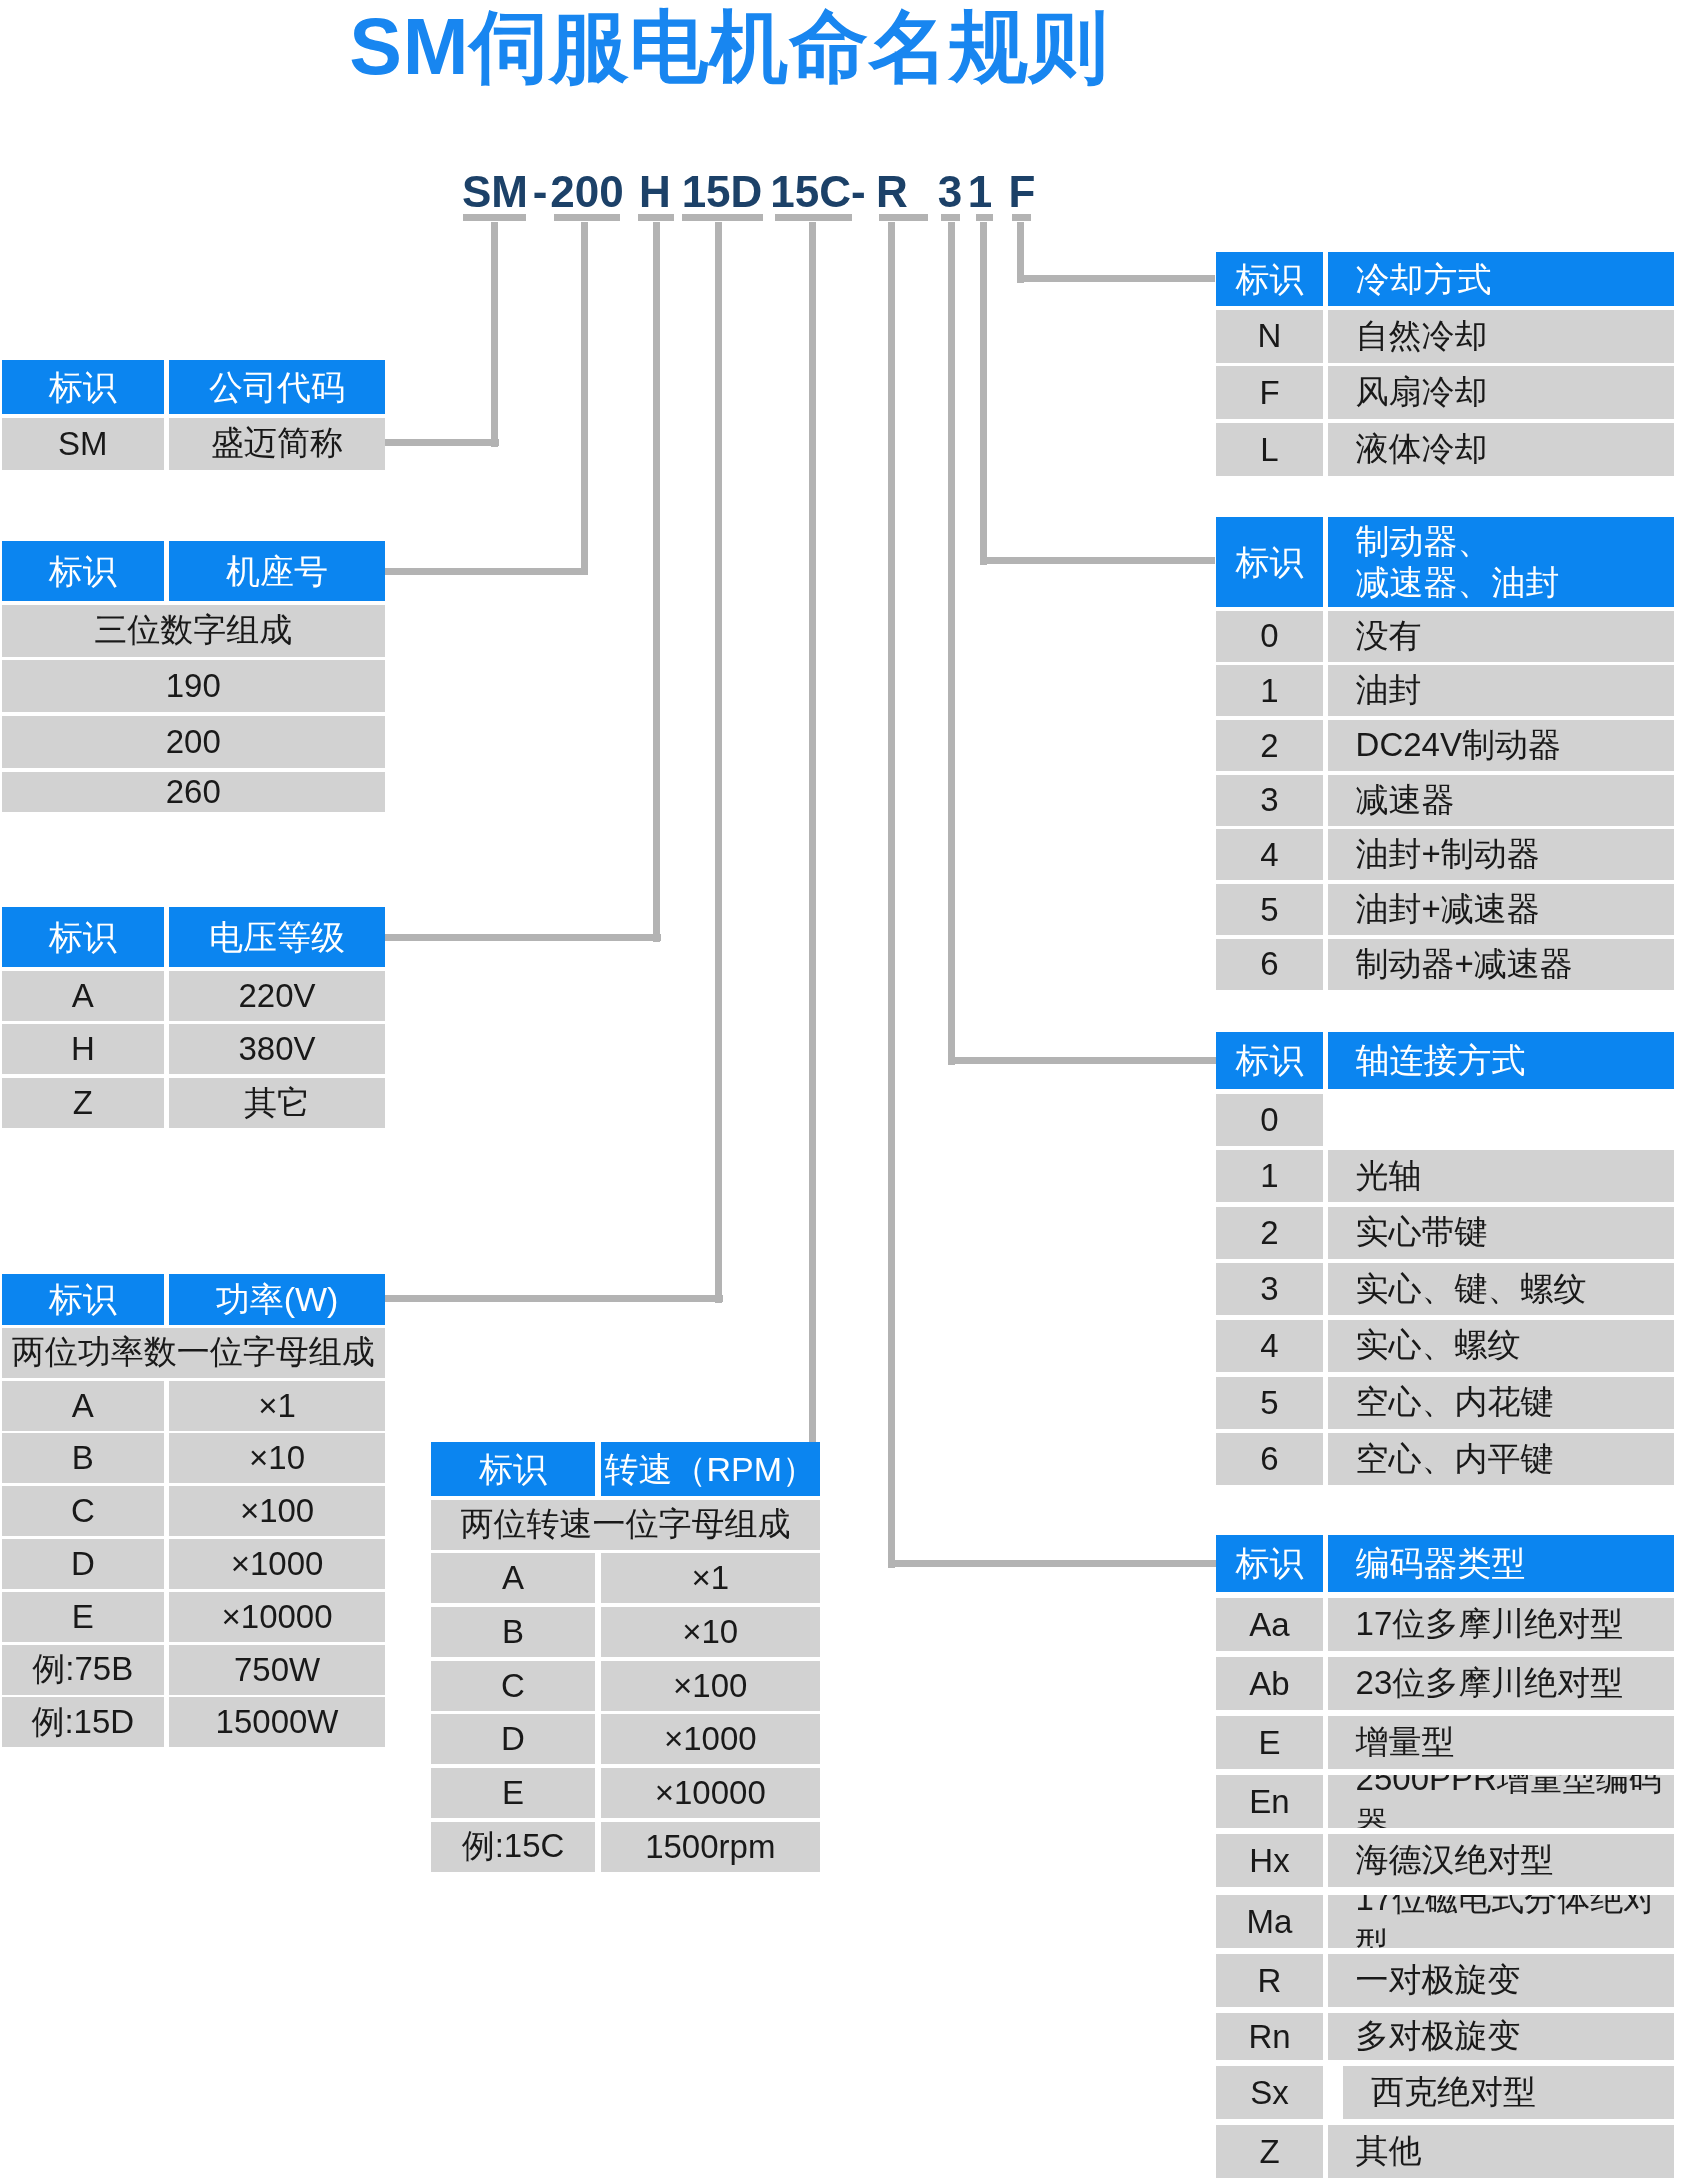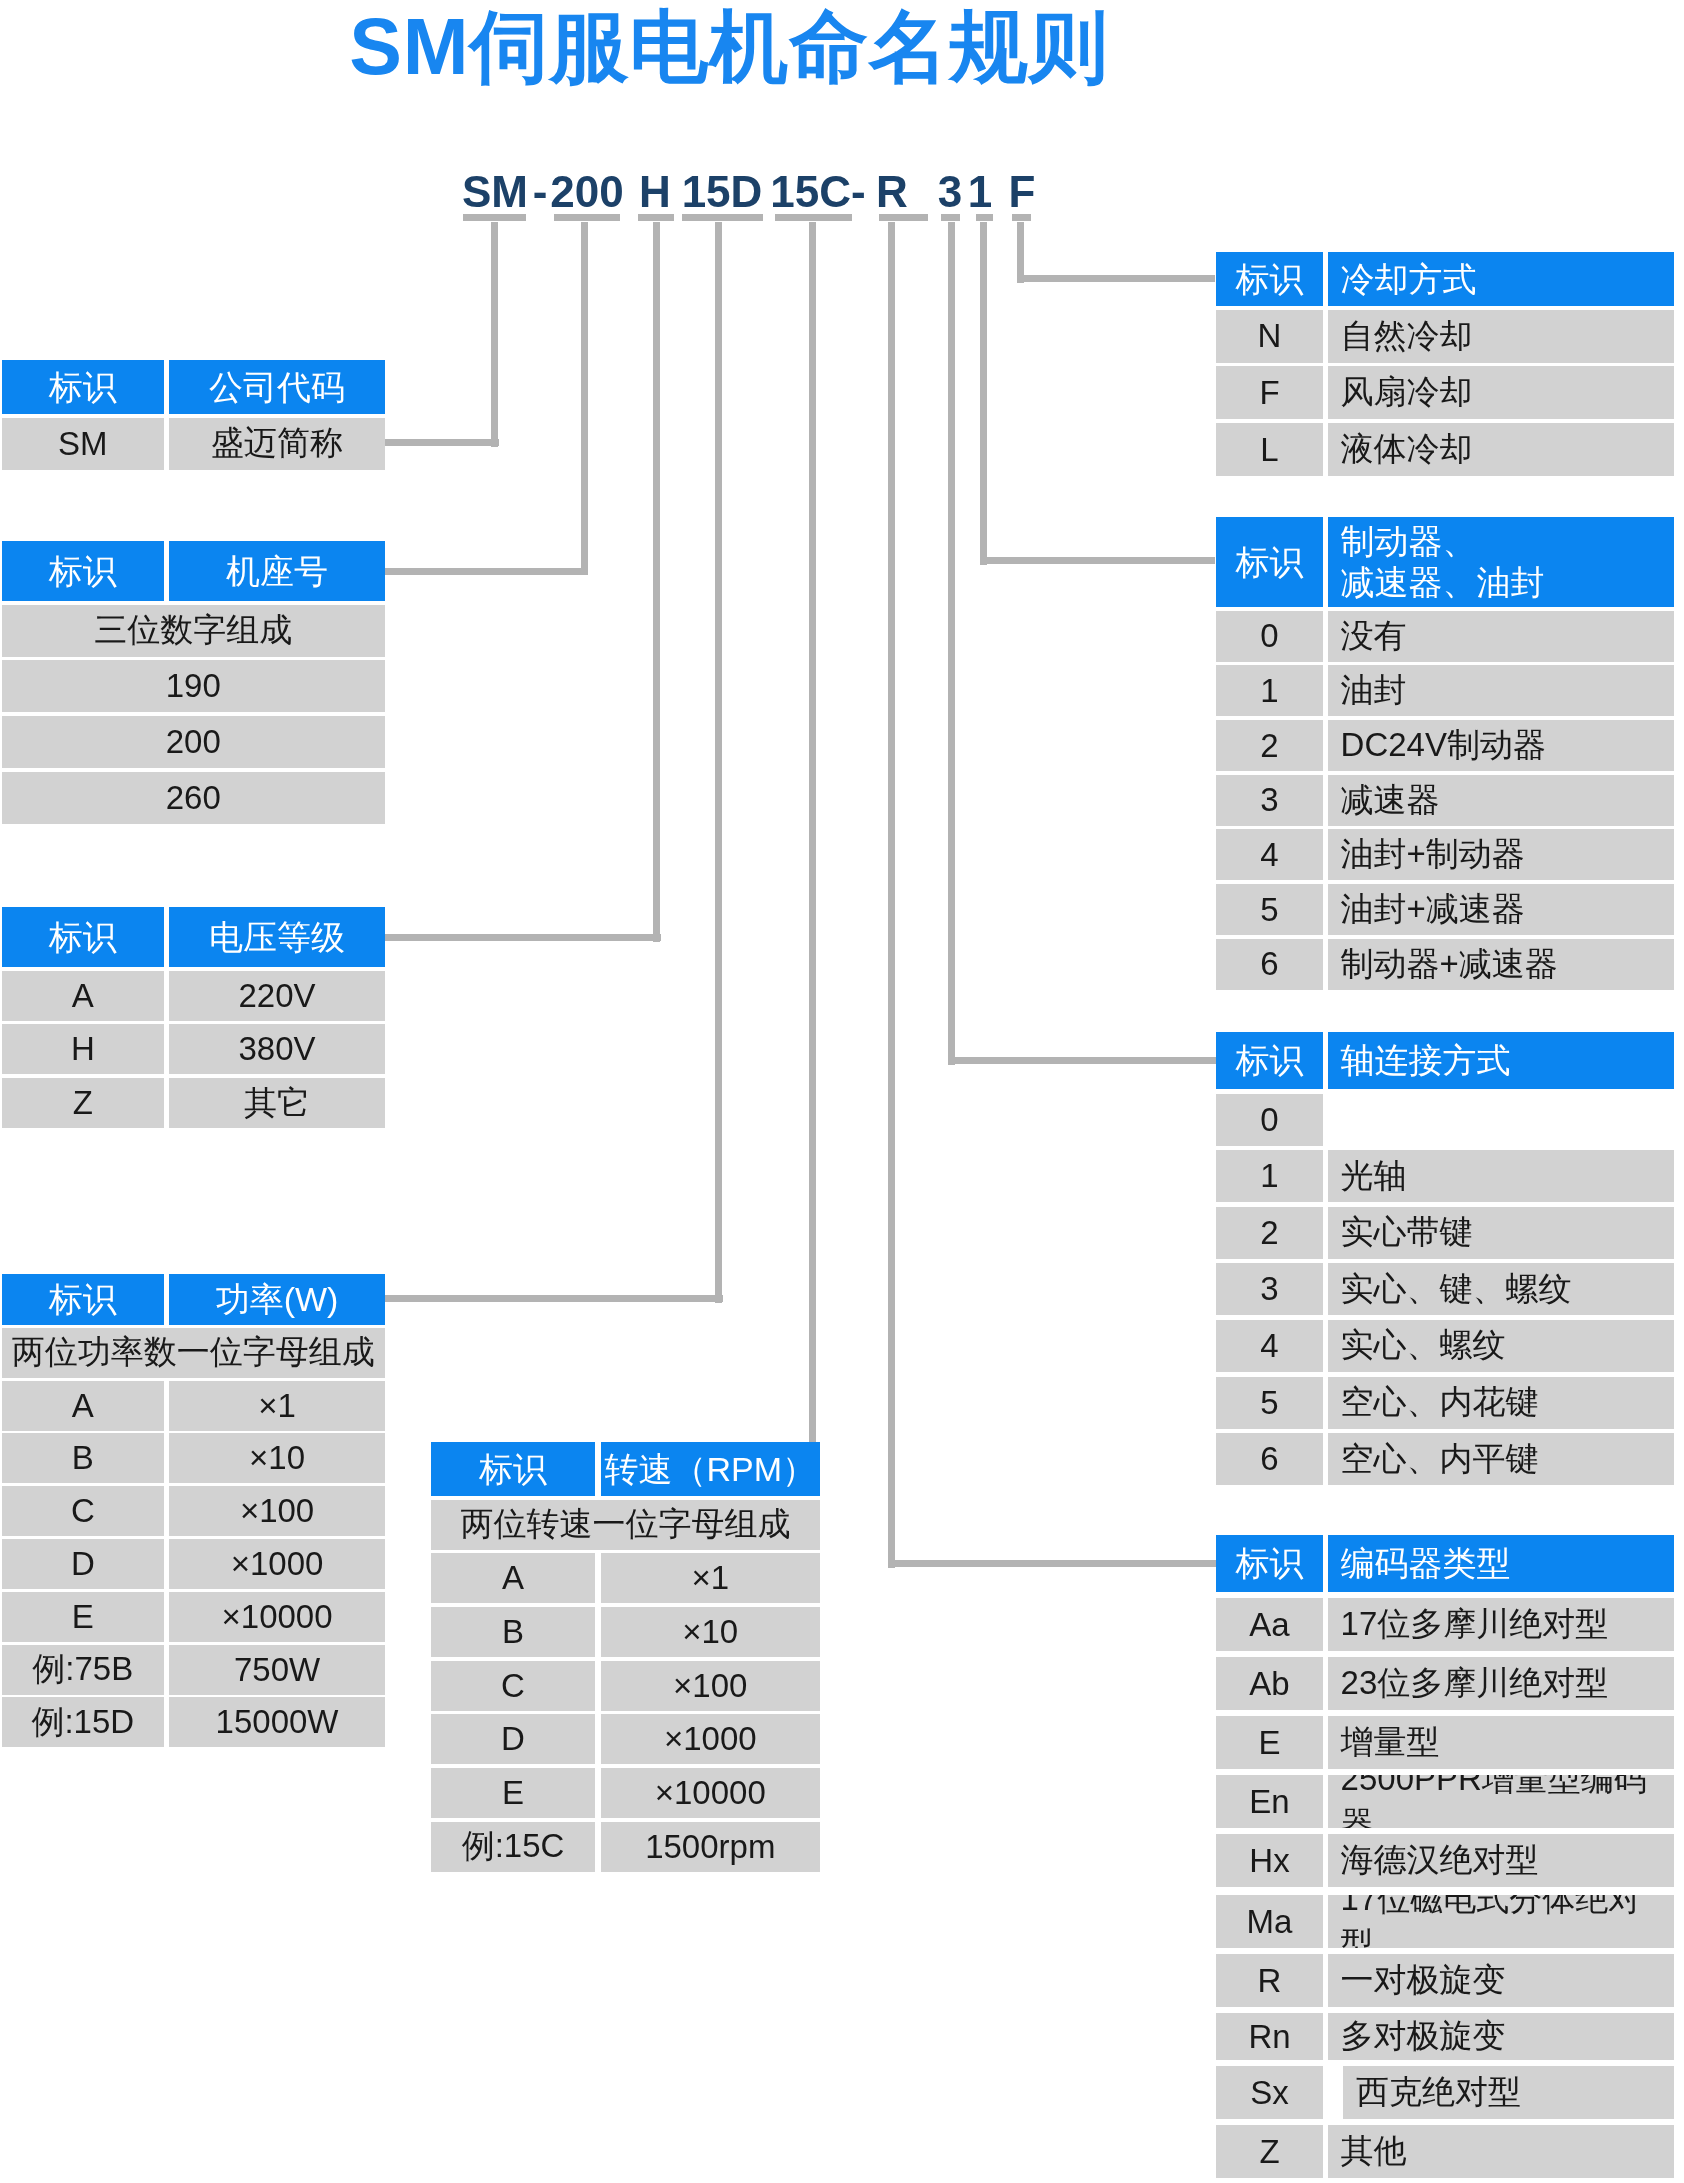--- a/index.html
+++ b/index.html
@@ -15,21 +15,21 @@
   .ul,.vline,.hline{position:absolute;background:#b3b3b3;}
   .ul{height:7.4px;top:214px;}
   
   .tbl{position:absolute;}
   .trow{display:flex;overflow:hidden;}
   .cell{display:flex;align-items:center;background:#d2d2d2;color:#191919;font-size:33px;}
   .thead .cell{background:#0b85f0;color:#ffffff;font-size:34px;white-space:pre-line;line-height:41px;}
   .c1{justify-content:center;text-align:center;}
   .cfull{flex:1;justify-content:center;text-align:center;}
   .ac .c2{flex:1;justify-content:center;text-align:center;}
-  .al .c2{flex:1;justify-content:flex-start;padding-left:13px;box-sizing:border-box;text-align:left;}
+  .al .c2{flex:1;justify-content:flex-start;padding-left:28px;box-sizing:border-box;text-align:left;}
 </style>
 </head>
 <body>
 
 <div id="stage">
 
   <div id="title">SM伺服电机命名规则</div>
 
   <div id="code-row"></div>
 
@@ -96,21 +96,21 @@
       </div>
       <div class="trow" style="height: 52px; margin-bottom: 3.7px; column-gap: 5.5px;">
         <div class="cell cfull">三位数字组成</div>
       </div>
       <div class="trow" style="height: 52px; margin-bottom: 3.7px; column-gap: 5.5px;">
         <div class="cell cfull">190</div>
       </div>
       <div class="trow" style="height: 52px; margin-bottom: 3.7px; column-gap: 5.5px;">
         <div class="cell cfull">200</div>
       </div>
-      <div class="trow" style="height: 52px; margin-bottom: 3px; column-gap: 5.5px;">
+      <div class="trow" style="height: 40px; margin-bottom: 3px; column-gap: 5.5px;">
         <div class="cell cfull">260</div>
       </div>
     </div>
     <div class="tbl ac" style="left: 1.8px; top: 907px; width: 383px;">
       <div class="trow thead" style="height: 60px; margin-bottom: 3.7px; column-gap: 5.5px;">
         <div class="cell c1" style="flex: 0 0 162px;">标识</div>
         <div class="cell c2">电压等级</div>
       </div>
       <div class="trow" style="height: 50px; margin-bottom: 3.7px; column-gap: 5.5px;">
         <div class="cell c1" style="flex: 0 0 162px;">A</div>

